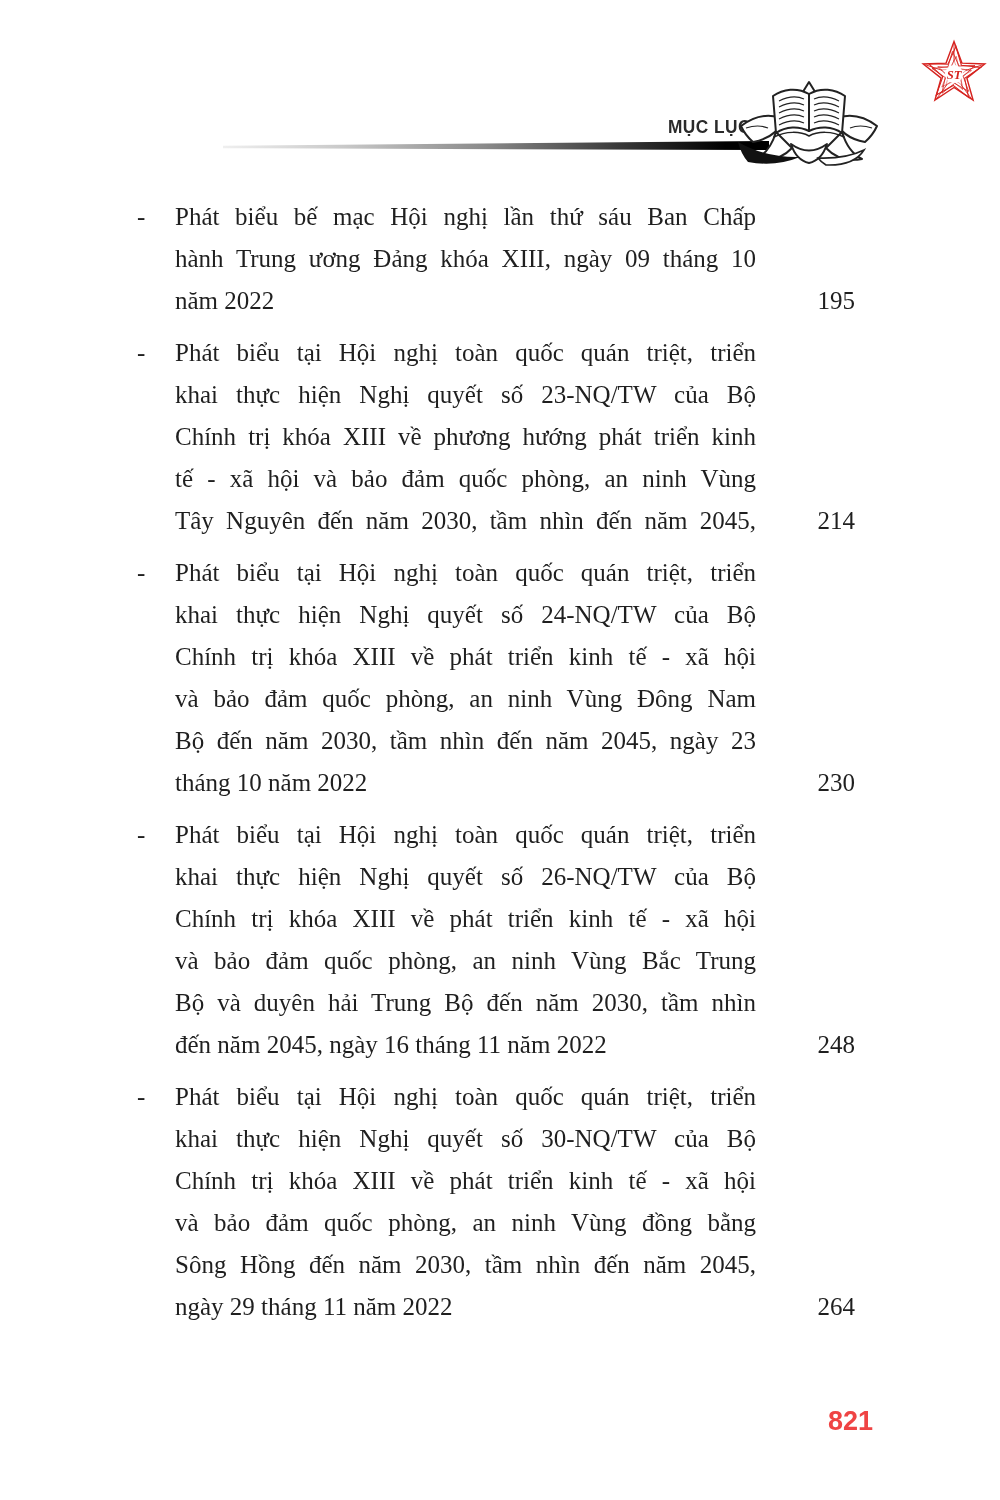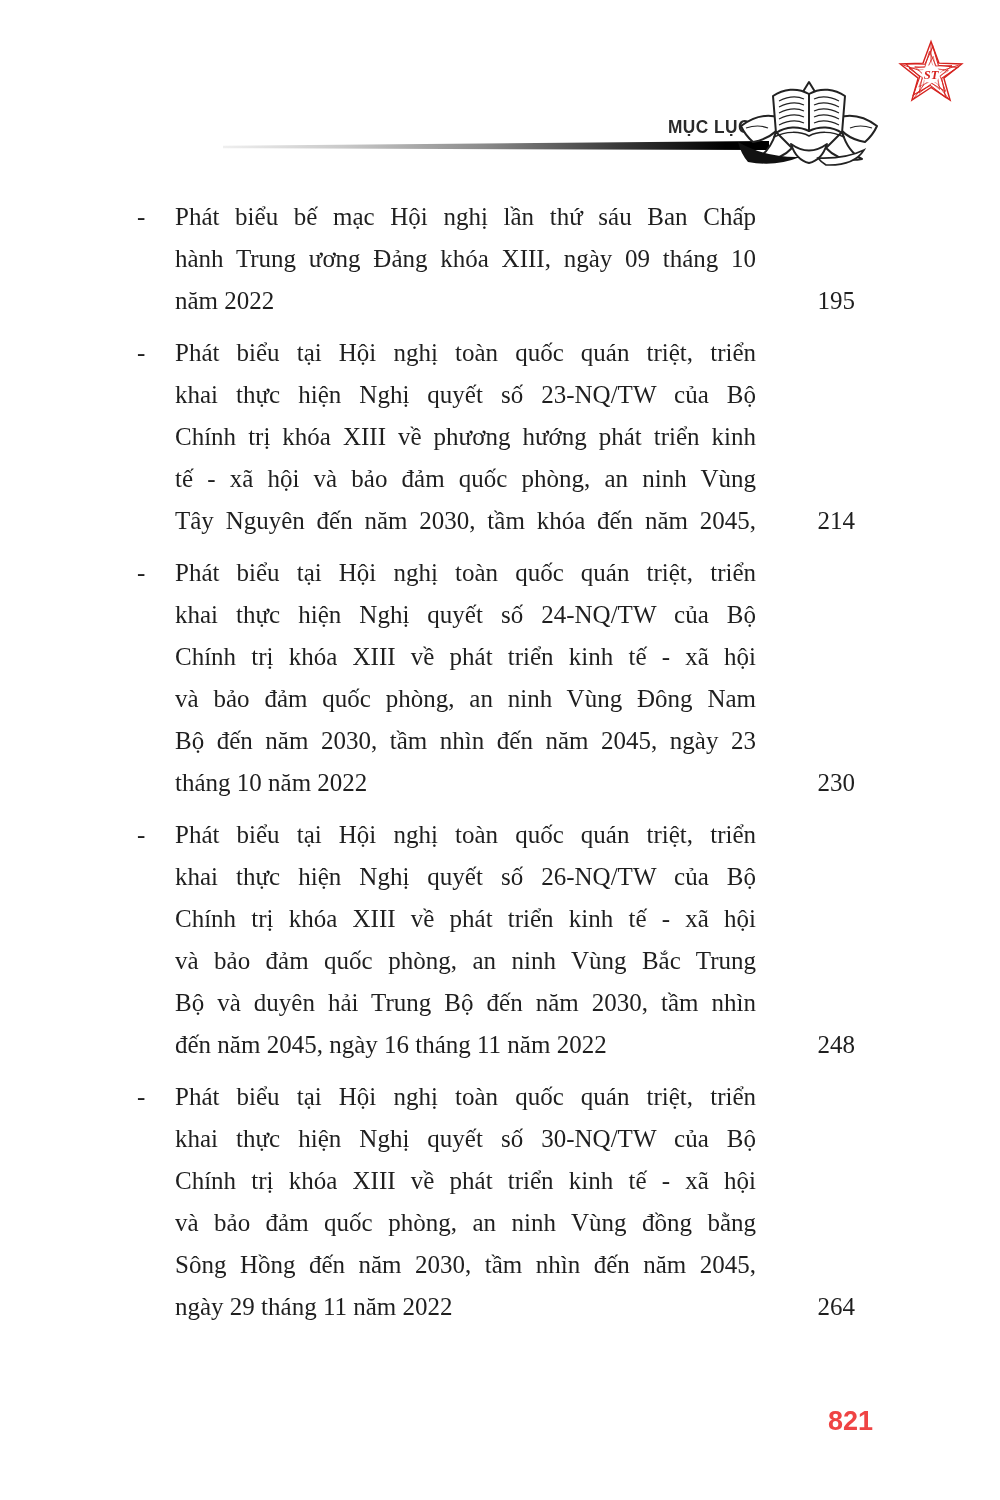--- a/index.html
+++ b/index.html
@@ -10,21 +10,21 @@
     margin: 0 auto;
     background: #ffffff;
     overflow: hidden;
     font-family: "Liberation Serif", serif;
     color: #1f1f1f;
   }
 
   
   .publisher-logo {
     position: absolute;
-    left: 892px;
+    left: 915px;
     top: 38px;
     width: 78px;
     height: 72px;
   }
   .header-title {
     position: absolute;
     left: 668px;
     top: 117px;
     font-family: "Liberation Sans", sans-serif;
     font-weight: bold;
@@ -174,21 +174,21 @@
     <span class="toc-page-number">195</span>
   </div>
 
   <div class="toc-entry">
     <span class="toc-bullet">-</span>
     <div class="toc-entry-lines">
           <div class="toc-line">Phát biểu tại Hội nghị toàn quốc quán triệt, triển</div>
           <div class="toc-line">khai thực hiện Nghị quyết số 23-NQ/TW của Bộ</div>
           <div class="toc-line">Chính trị khóa XIII về phương hướng phát triển kinh</div>
           <div class="toc-line">tế - xã hội và bảo đảm quốc phòng, an ninh Vùng</div>
-          <div class="toc-line">Tây Nguyên đến năm 2030, tầm khóa đến năm 2045,</div>
+          <div class="toc-line">Tây Nguyên đến năm 2030, tầm nhìn đến năm 2045,</div>
         </div>
     <span class="toc-page-number">214</span>
   </div>
 
   <div class="toc-entry">
     <span class="toc-bullet">-</span>
     <div class="toc-entry-lines">
           <div class="toc-line">Phát biểu tại Hội nghị toàn quốc quán triệt, triển</div>
           <div class="toc-line">khai thực hiện Nghị quyết số 24-NQ/TW của Bộ</div>
           <div class="toc-line">Chính trị khóa XIII về phát triển kinh tế - xã hội</div>

